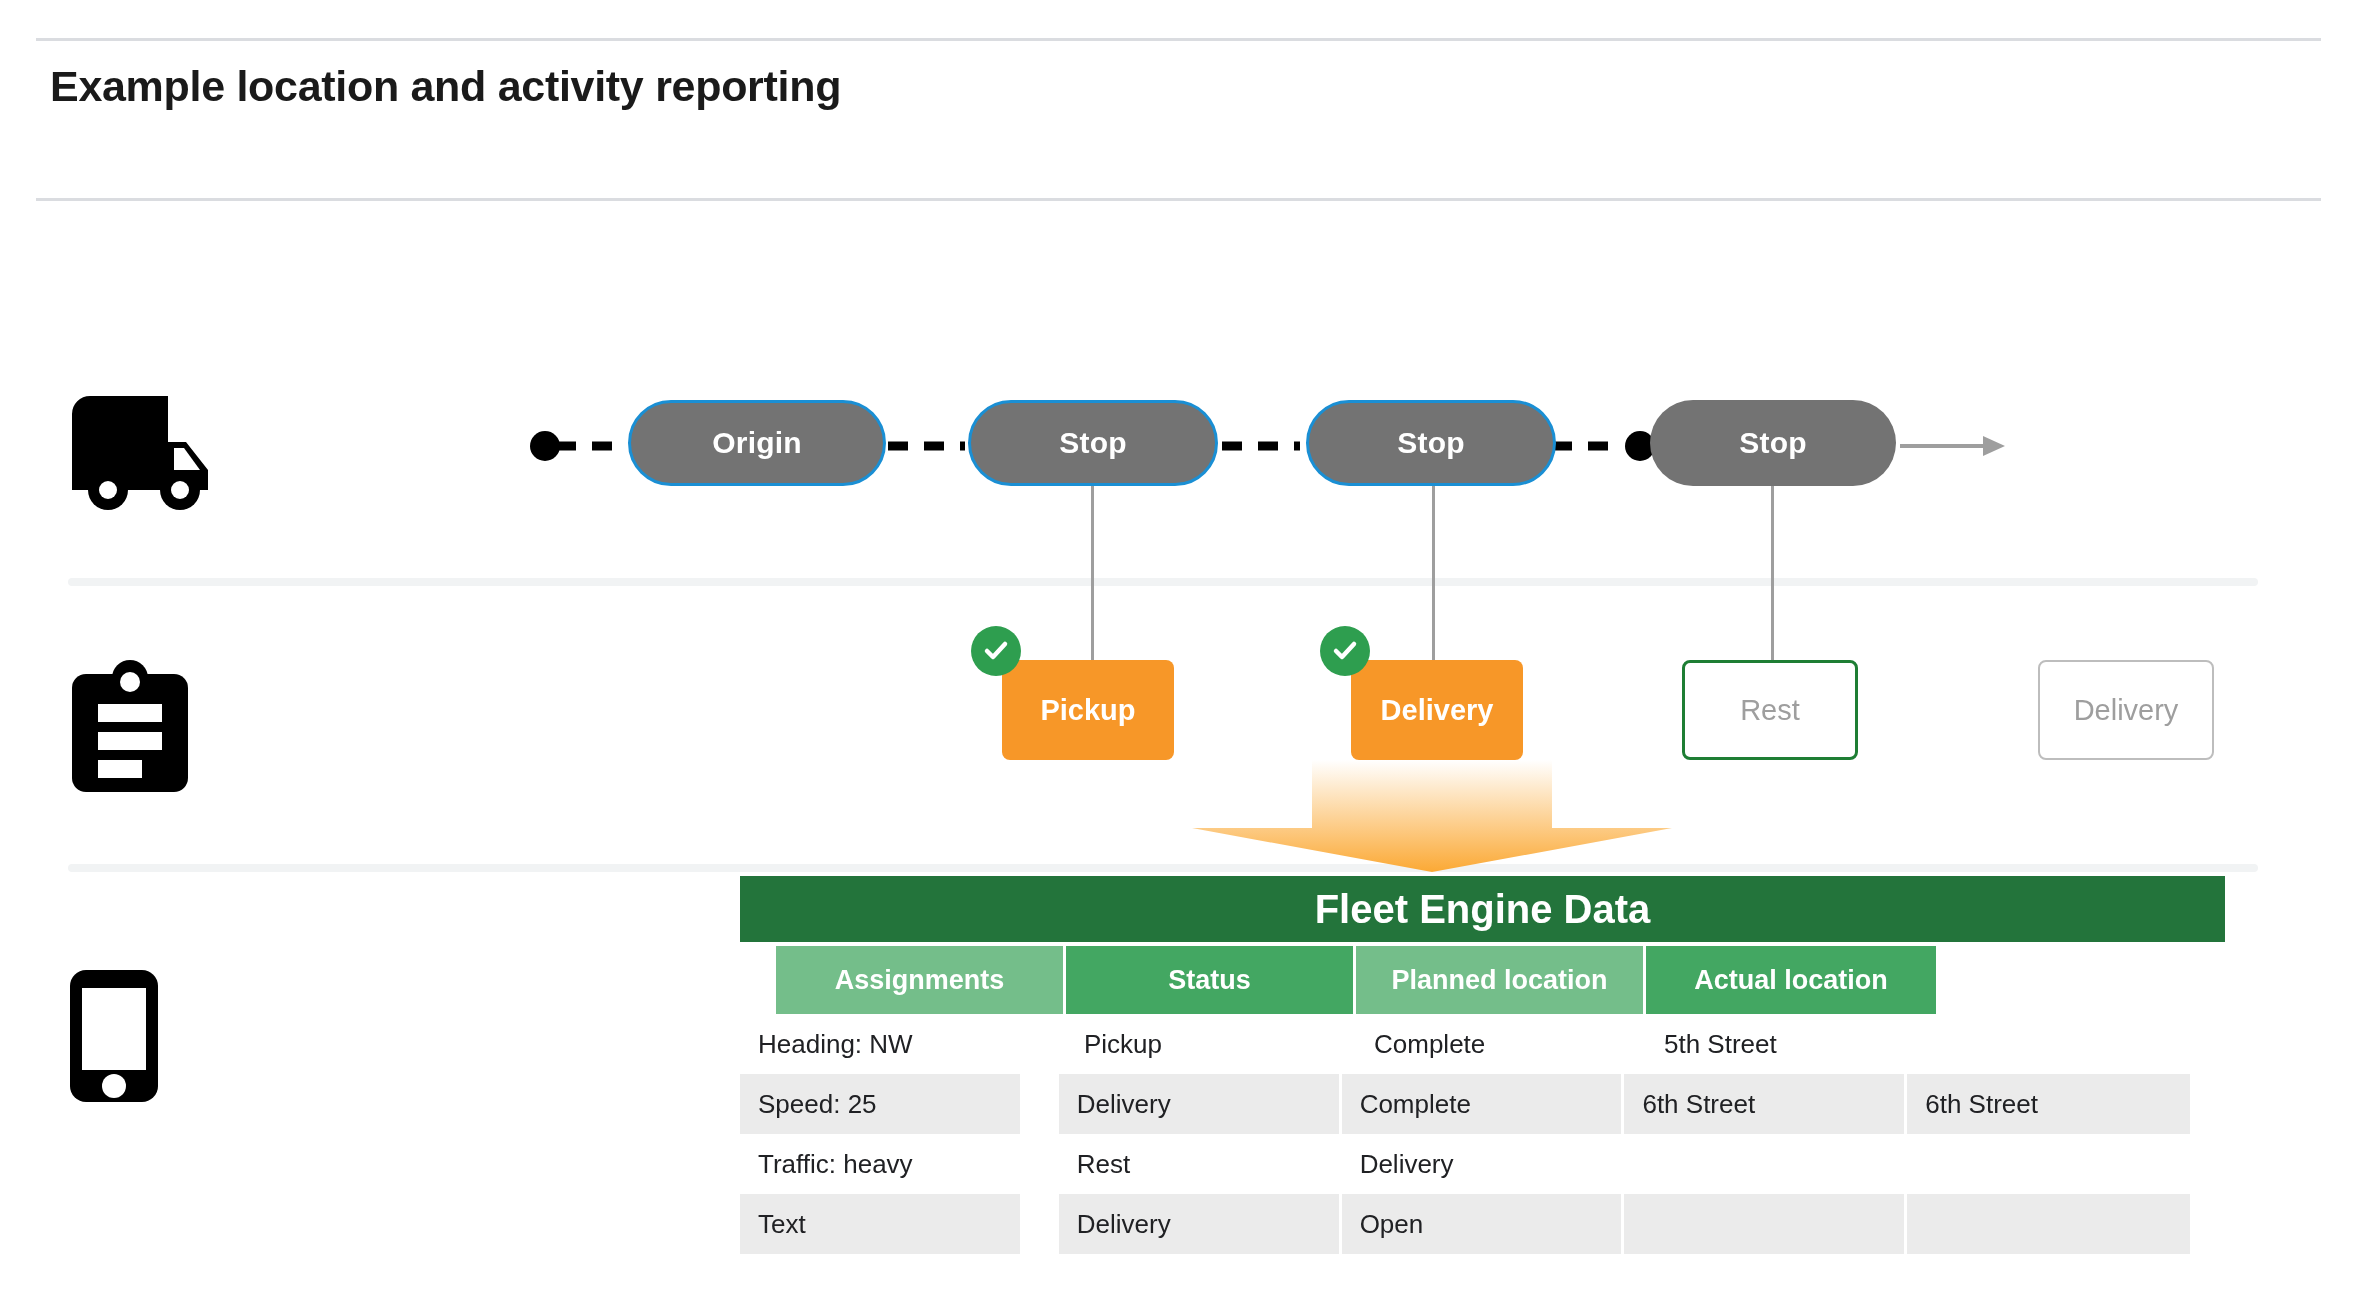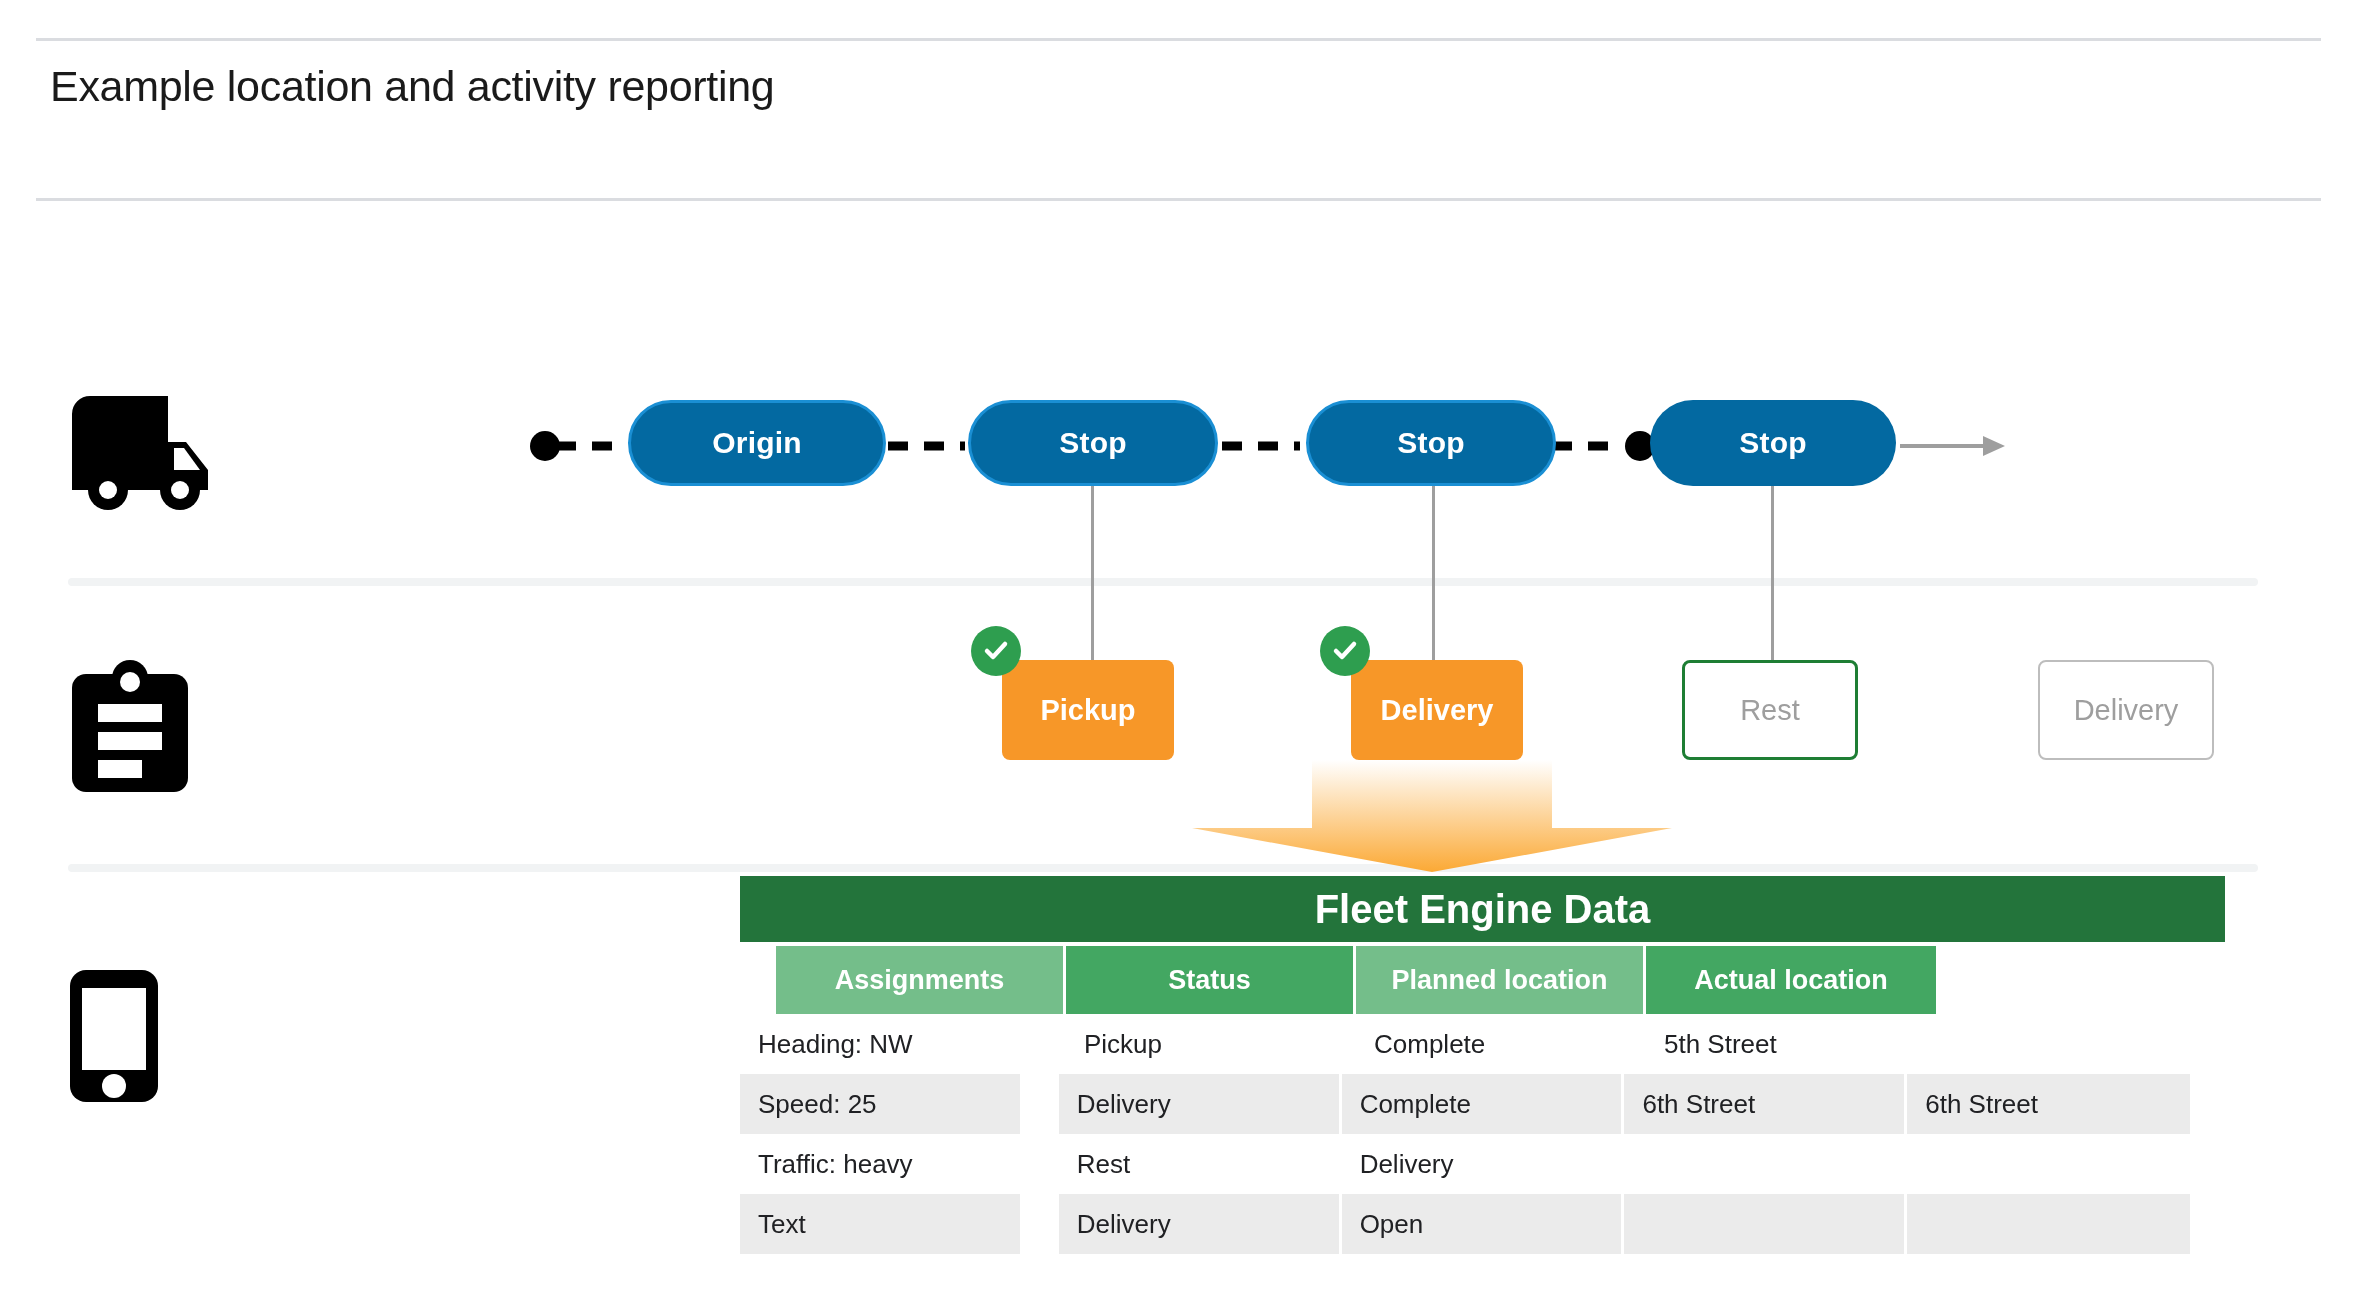--- a/index.html
+++ b/index.html
@@ -19,21 +19,21 @@
   .top-rule {
     position: absolute;
     left: 36px; top: 38px;
     width: 2285px; height: 3px;
     background: #dadce0;
   }
   .page-title {
     position: absolute;
     left: 50px; top: 62px;
     font-size: 43px;
-    font-weight: 400;
+    font-weight: 700;
     color: #1a1a1a;
     letter-spacing: -0.3px;
     white-space: nowrap;
   }
   .title-rule {
     position: absolute;
     left: 36px; top: 198px;
     width: 2285px; height: 3px;
     background: #dadce0;
   }
@@ -60,21 +60,21 @@
   .phone-icon  { top: 968px; }
 
   
   .route-layer { position: absolute; left: 0; top: 0; width: 2357px; height: 1302px; }
 
   .chip {
     position: absolute;
     box-sizing: border-box;
     height: 86px;
     border-radius: 43px;
-    background: #0369a1;
+    background: #737373;
     border: 3px solid #1A8FD4;
     color: #ffffff;
     font-size: 30px;
     font-weight: 600;
     display: flex;
     align-items: center;
     justify-content: center;
     letter-spacing: 0.2px;
   }
   .chip.no-border { border: none; }

